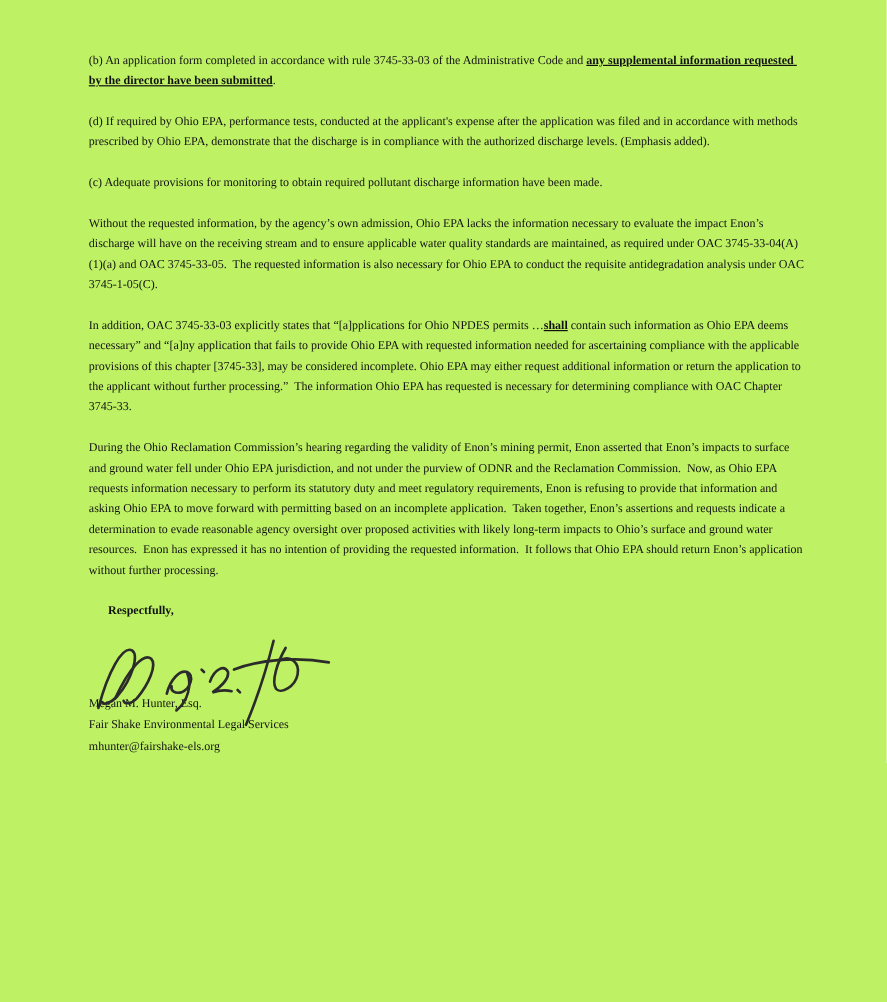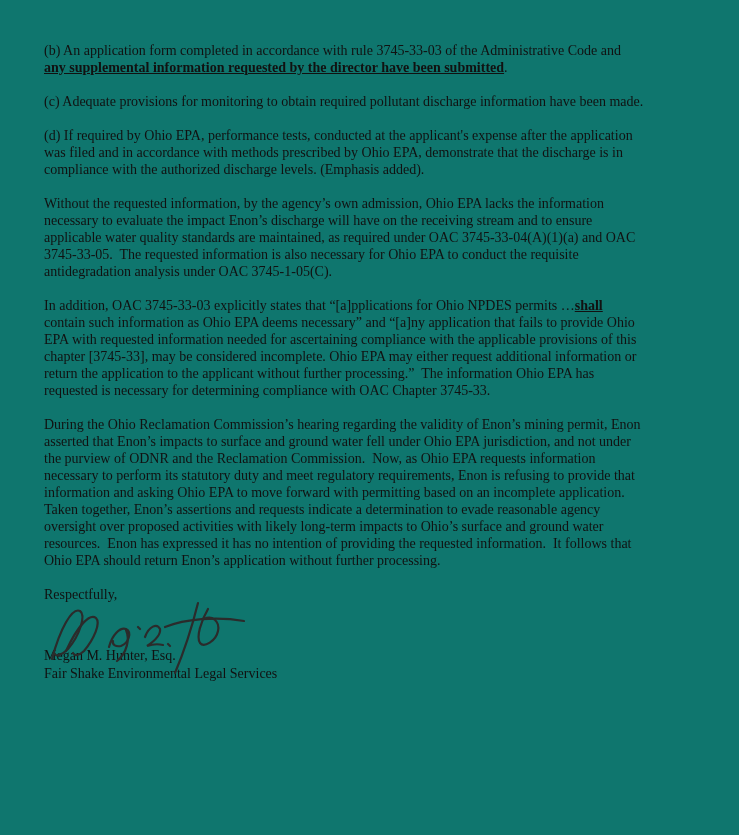--- a/index.html
+++ b/index.html
@@ -4,40 +4,41 @@
 <style>
   html, body {
     margin: 0;
     padding: 0;
     background: #ffffff;
   }
   .page {
     position: relative;
     width: 739px;
     height: 835px;
-    background: #0f766e;
+    background: #bef264;
     color: #111111;
     font-family: "Liberation Serif", "DejaVu Serif", serif;
-    font-size: 14px;
+    font-size: 10px;
     line-height: 17px;
     overflow: hidden;
     box-sizing: border-box;
-    padding: 42px 65px 20px 44px;
+    padding: 42px 65px 20px 74px;
   }
   .letter-body p {
     margin: 0 0 17px 0;
     width: 600px;
     white-space: pre-wrap;
     text-align: left;
   }
   .seg-bold { font-weight: bold; }
   .seg-underline { text-decoration: underline; }
   .closing-line {
-    margin: 0;
+    margin: 16px;
     width: 600px;
+    font-weight: bold;
   }
   .signature-wrap {
     position: relative;
     height: 44px;
     width: 600px;
   }
   .signature-wrap svg {
     position: absolute;
     top: -6px;
     left: 2px;
@@ -55,22 +56,22 @@
     width: 600px;
   }
 </style>
 </head>
 <body>
 
 <div class="page">
 
   <div class="letter-body">
     <p><span>(b) An application form completed in accordance with rule 3745-33-03 of the Administrative Code and </span><span class="seg-bold seg-underline">any supplemental information requested by the director have been submitted</span><span>.</span></p>
+    <p><span>(d) If required by Ohio EPA, performance tests, conducted at the applicant's expense after the application was filed and in accordance with methods prescribed by Ohio EPA, demonstrate that the discharge is in compliance with the authorized discharge levels. (Emphasis added).</span></p>
     <p><span>(c) Adequate provisions for monitoring to obtain required pollutant discharge information have been made.</span></p>
-    <p><span>(d) If required by Ohio EPA, performance tests, conducted at the applicant's expense after the application was filed and in accordance with methods prescribed by Ohio EPA, demonstrate that the discharge is in compliance with the authorized discharge levels. (Emphasis added).</span></p>
     <p><span>Without the requested information, by the agency’s own admission, Ohio EPA lacks the information necessary to evaluate the impact Enon’s discharge will have on the receiving stream and to ensure applicable water quality standards are maintained, as required under OAC 3745-33-04(A)(1)(a) and OAC 3745-33-05.  The requested information is also necessary for Ohio EPA to conduct the requisite antidegradation analysis under OAC 3745-1-05(C).</span></p>
     <p><span>In addition, OAC 3745-33-03 explicitly states that “[a]pplications for Ohio NPDES permits …</span><span class="seg-bold seg-underline">shall</span><span> contain such information as Ohio EPA deems necessary” and “[a]ny application that fails to provide Ohio EPA with requested information needed for ascertaining compliance with the applicable provisions of this chapter [3745-33], may be considered incomplete. Ohio EPA may either request additional information or return the application to the applicant without further processing.”  The information Ohio EPA has requested is necessary for determining compliance with OAC Chapter 3745-33.</span></p>
     <p><span>During the Ohio Reclamation Commission’s hearing regarding the validity of Enon’s mining permit, Enon asserted that Enon’s impacts to surface and ground water fell under Ohio EPA jurisdiction, and not under the purview of ODNR and the Reclamation Commission.  Now, as Ohio EPA requests information necessary to perform its statutory duty and meet regulatory requirements, Enon is refusing to provide that information and asking Ohio EPA to move forward with permitting based on an incomplete application.  Taken together, Enon’s assertions and requests indicate a determination to evade reasonable agency oversight over proposed activities with likely long-term impacts to Ohio’s surface and ground water resources.  Enon has expressed it has no intention of providing the requested information.  It follows that Ohio EPA should return Enon’s application without further processing.</span></p>
   </div>
 
   <div class="closing-line">Respectfully,</div>
 
   <div class="signature-wrap">
     <svg width="215" height="84" viewBox="0 0 215 84" fill="none" stroke="#2b2b2b" stroke-width="2.2" stroke-linecap="round">
       <path d="M6,62 C14,32 26,10 34,14 C40,18 34,38 22,52 C16,58 10,60 9,57"></path>
@@ -83,15 +84,16 @@
       <path d="M152,6 C147,26 140,50 129,76"></path>
       <path d="M119,30 C139,22 170,19 198,24"></path>
       <path d="M162,12 C155,24 150,40 154,46 C158,51 170,44 172,34 C174,24 166,18 158,22"></path>
     </svg>
   </div>
 
   <div class="sig-name">Megan M. Hunter, Esq.</div>
 
   <div class="address-block">
     <div>Fair Shake Environmental Legal Services</div>
+    <div>mhunter@fairshake-els.org</div>
   </div>
 
 </div>
 
 </body></html>

